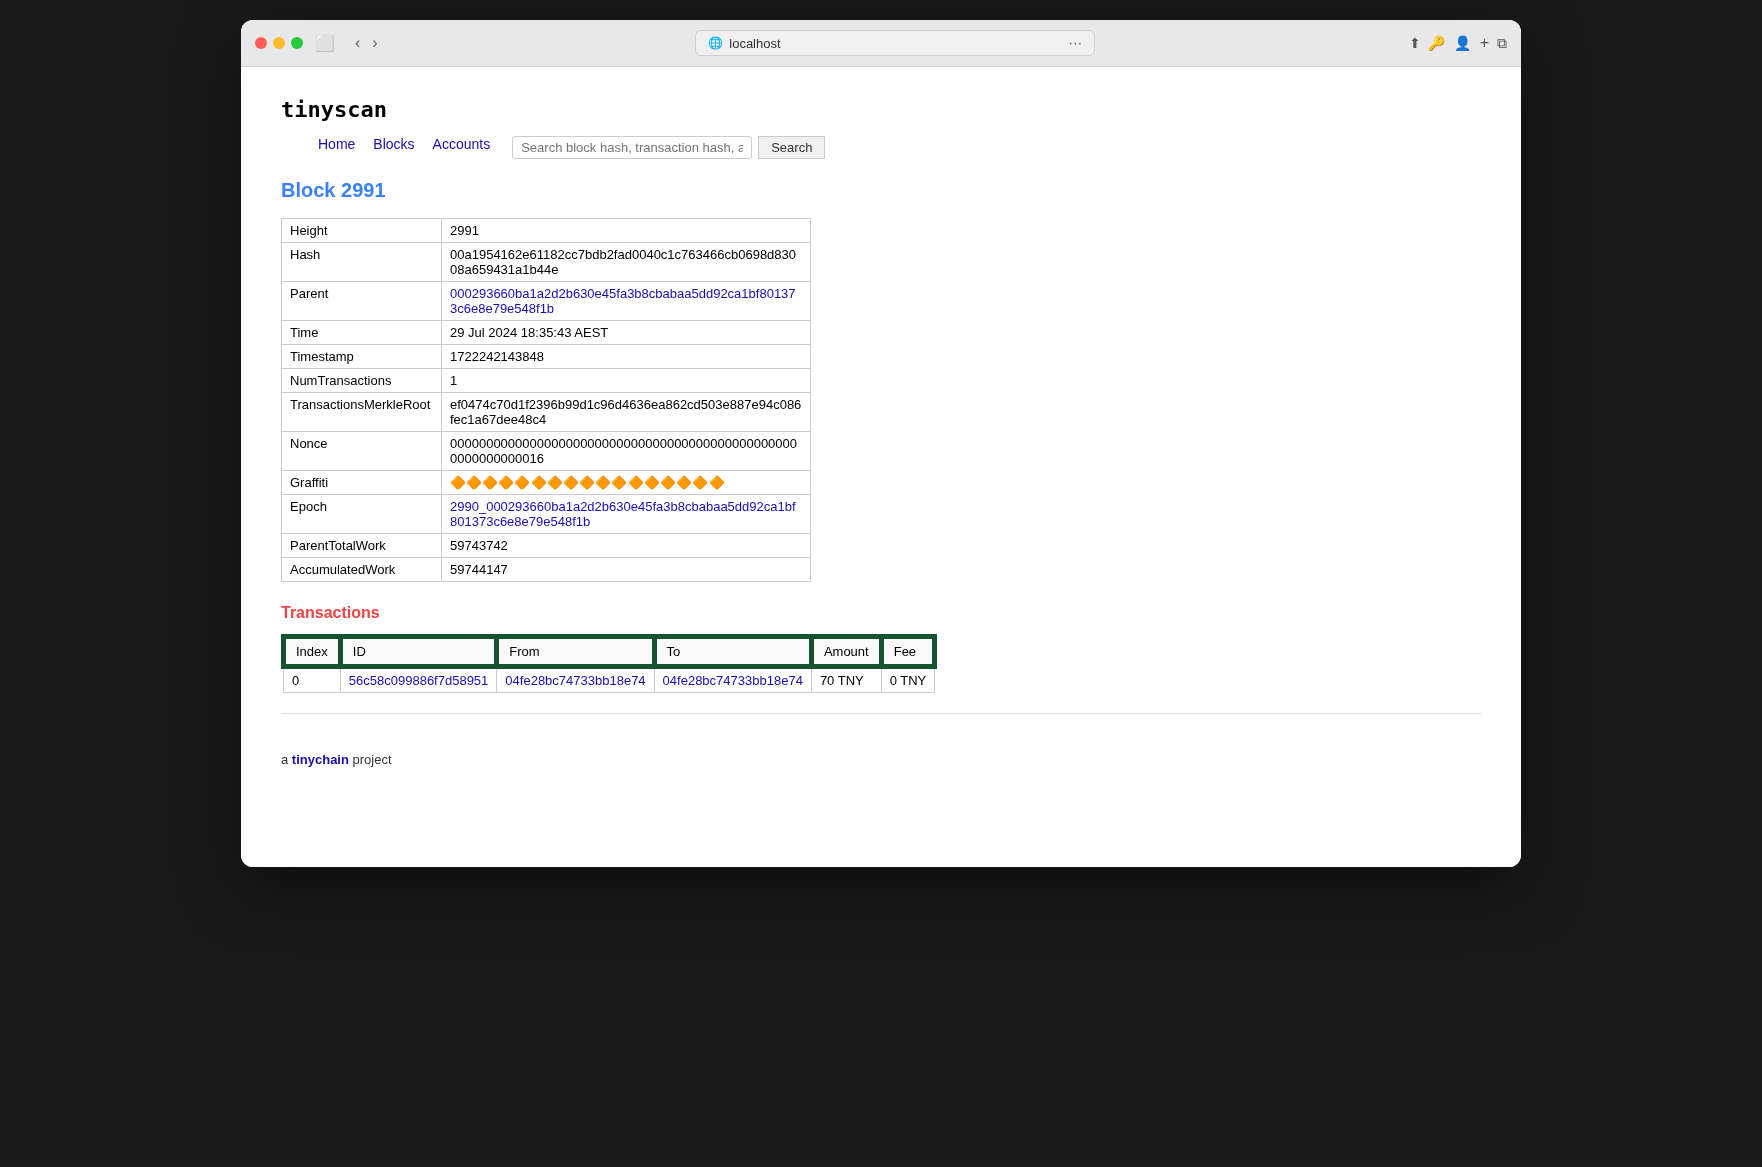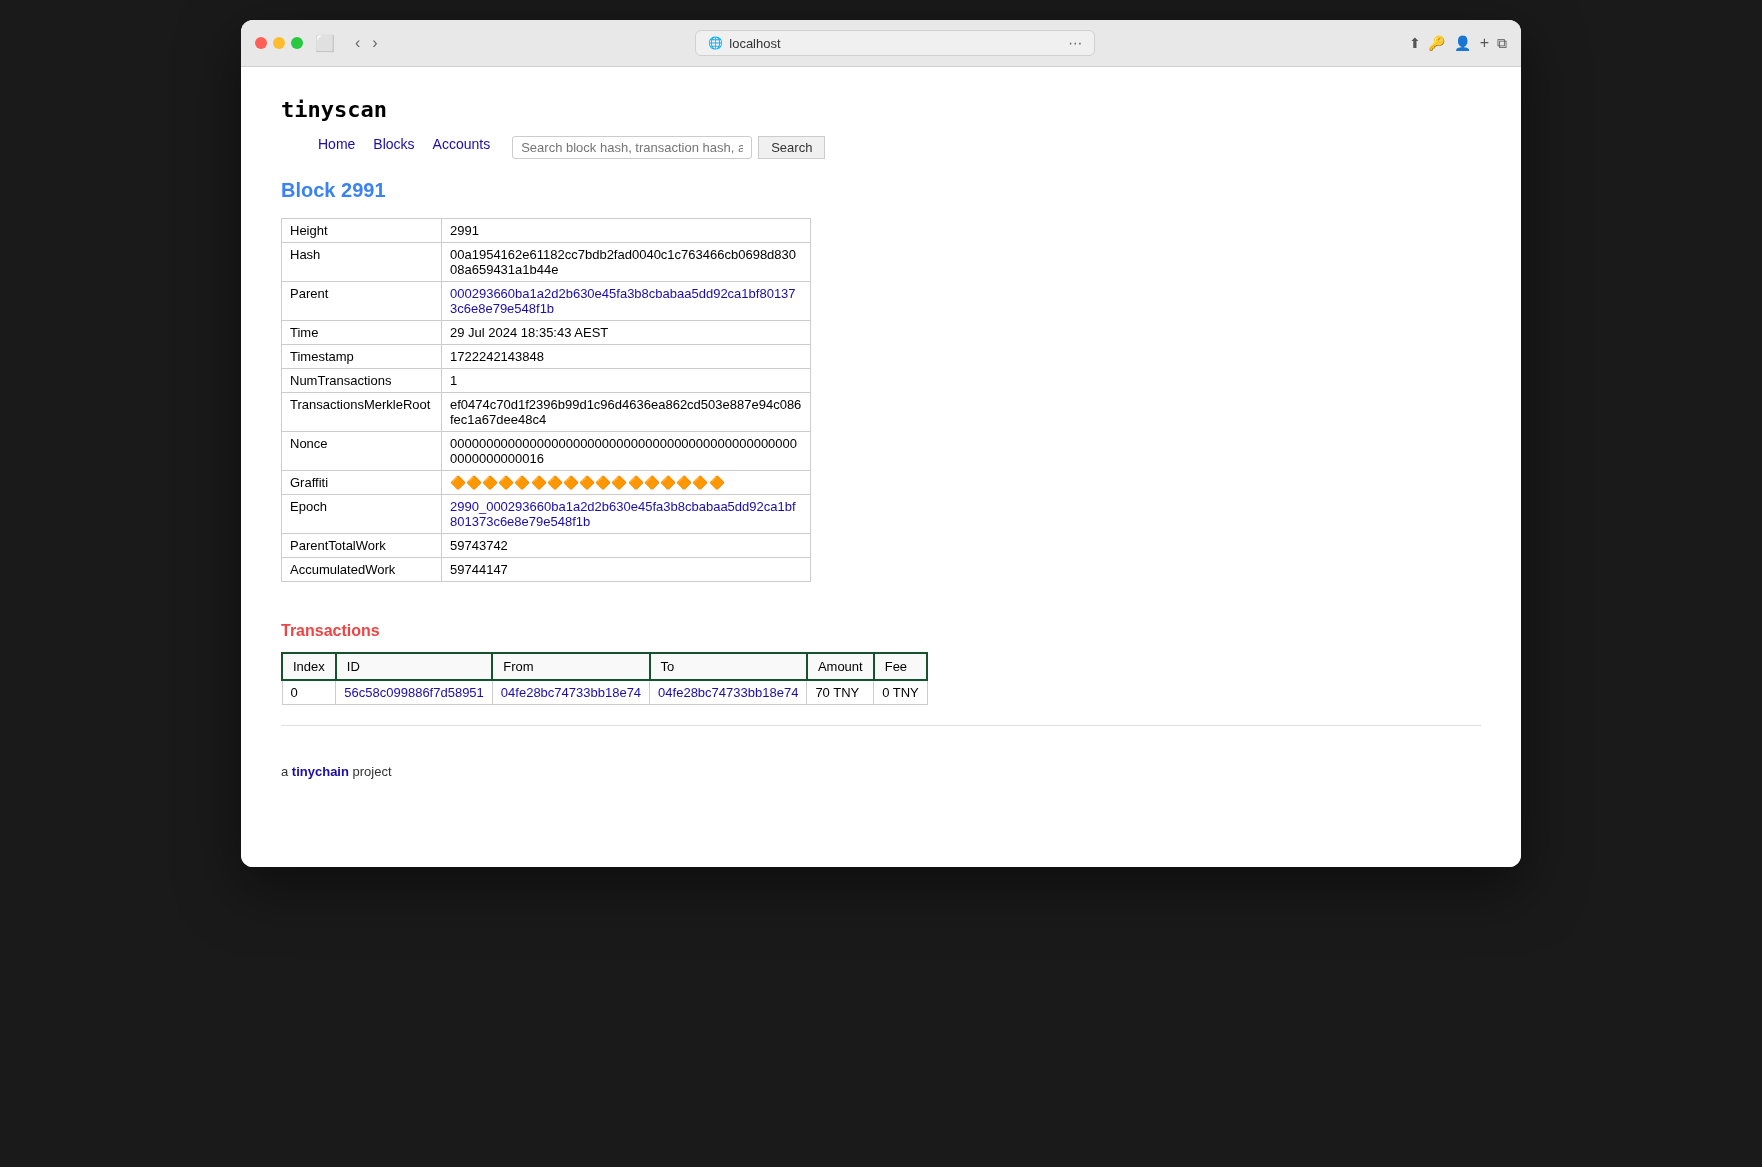--- a/index.html
+++ b/index.html
@@ -173,21 +173,21 @@
       font-size: 20px;
       font-weight: bold;
       margin-bottom: 16px;
       color: #3b82f6;
     }
 
     
     .block-table {
       border-collapse: collapse;
       width: 530px;
-      margin-bottom: 40px;
+      margin-bottom: 22px;
       font-size: 13px;
     }
 
     .block-table td {
       border: 1px solid #ccc;
       padding: 4px 8px;
       vertical-align: top;
     }
 
     .block-table td:first-child {
@@ -214,21 +214,21 @@
       color: #ef4444;
     }
 
     .tx-table {
       border-collapse: collapse;
       font-size: 13px;
       min-width: 460px;
     }
 
     .tx-table th {
-      border: 2px solid #14532d;
+      border: 5px solid #14532d;
       padding: 5px 10px;
       text-align: left;
       background: #f9f9f9;
       font-weight: normal;
     }
 
     .tx-table td {
       border: 1px solid #ccc;
       padding: 4px 8px;
       white-space: nowrap;

